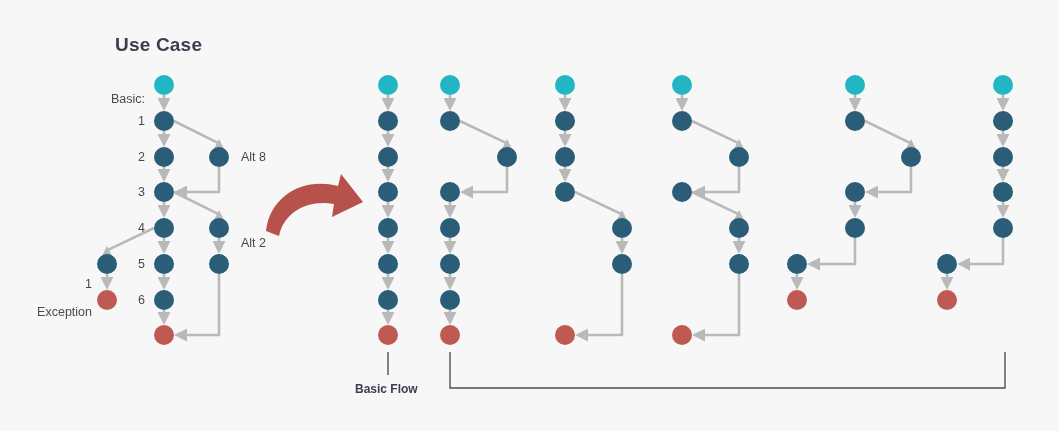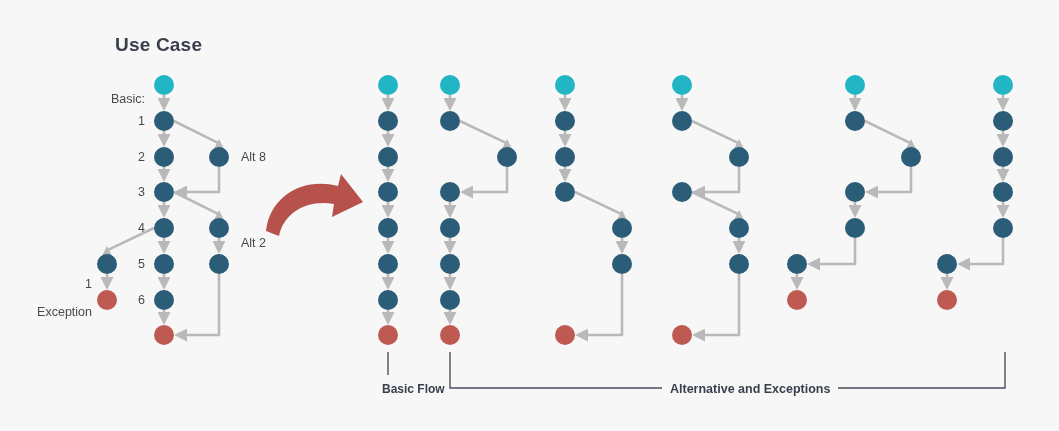--- a/index.html
+++ b/index.html
@@ -28,21 +28,20 @@
     color:#4a4a4a;
     white-space:nowrap;
   }
   .lbl-right{text-align:right;}
   .blabel{
     position:absolute;
     font-weight:bold;
     font-size:12px;
     color:#3b3f4d;
     white-space:nowrap;
-    margin-left:27px;
   }
   .bracket-label{
     position:absolute;
     font-weight:bold;
     font-size:12.5px;
     color:#3b3f4d;
     white-space:nowrap;
     background:#f7f7f7;
     padding:0 8px;
   }
@@ -193,15 +192,14 @@
   <div class="lbl lbl-right" style="left:100px;top:257px;width:45px;">5</div>
   <div class="lbl lbl-right" style="left:100px;top:293px;width:45px;">6</div>
 
   <div class="lbl" style="left:241px;top:150px;">Alt 8</div>
   <div class="lbl" style="left:241px;top:236px;">Alt 2</div>
 
   <div class="lbl lbl-right" style="left:10px;top:261px;width:82px;margin-top:44px;">Exception</div>
   <div class="lbl lbl-right" style="left:10px;top:277px;width:82px;">1</div>
 
   <div class="blabel" style="left:355px;top:382px;">Basic Flow</div>
-  <div class="bracket-label" style="left:662px;top:382px;">Alternative and Exceptions</div>
 
 </div>
 
 </body></html>

